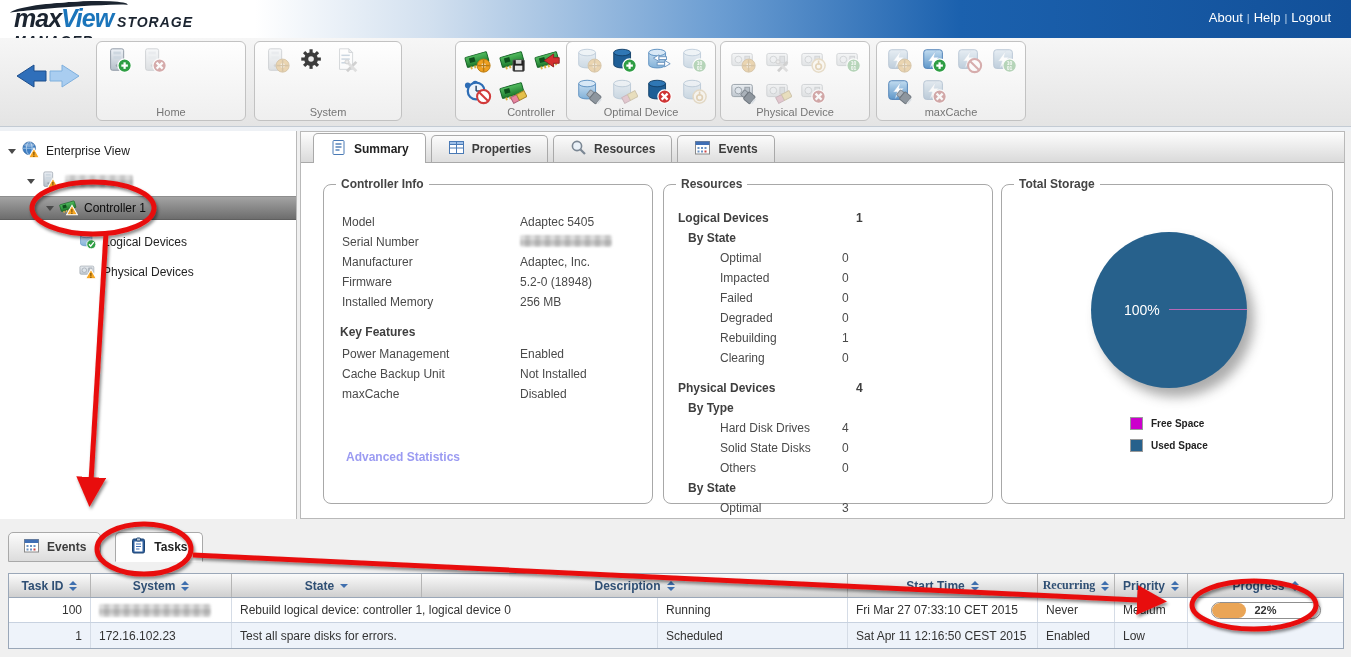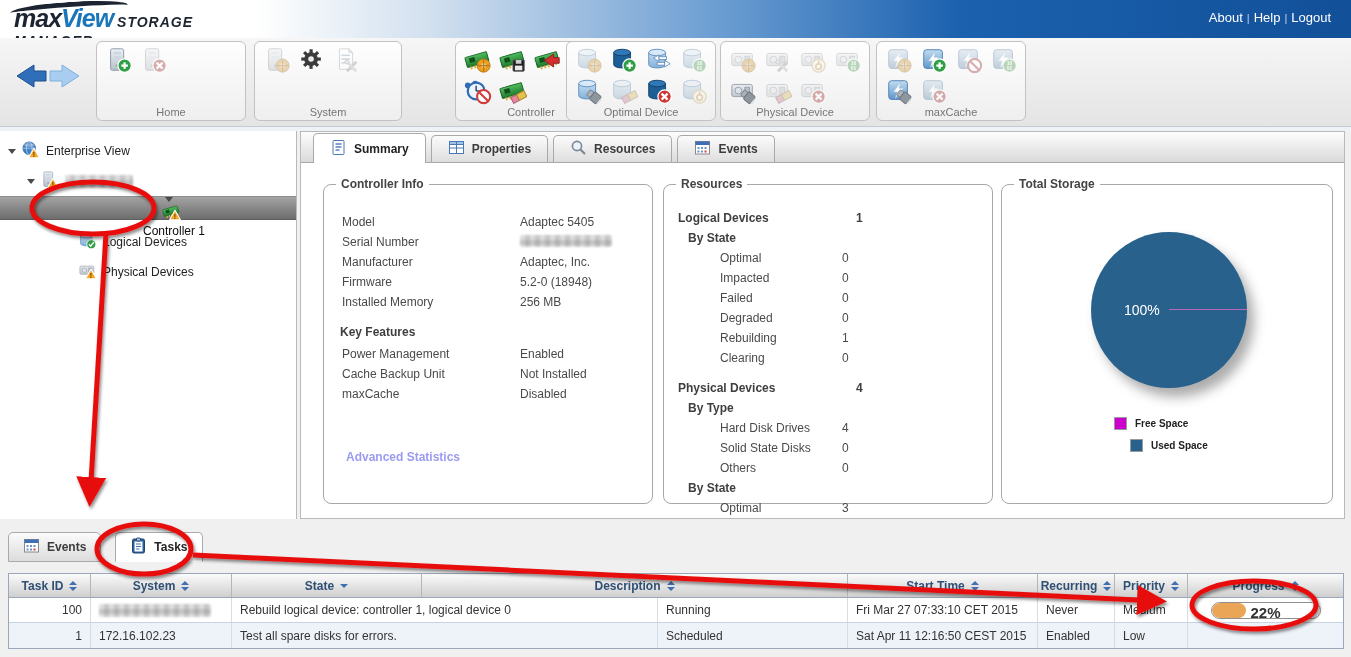--- a/index.html
+++ b/index.html
@@ -79,21 +79,21 @@
   .sort .dn { border-top:4px solid #3f6fae; }
   .trdata { display:flex; height:25px; background:#fff; border-bottom:1px solid #c8d2e0; }
   .trdata.alt { background:#eef3fa; }
   .trdata:last-child { border-bottom:none; }
   .td { display:flex; align-items:center; padding:0 8px; border-right:1px solid #d5dce6; overflow:hidden; white-space:nowrap; color:#333; }
   .td:last-child { border-right:none; }
   .td.right { justify-content:flex-end; }
   .td.center { justify-content:center; }
   .pbar { position:relative; width:110px; height:17px; border:1px solid #8f8f8f; border-radius:9px; background:#fff; overflow:hidden; }
   .pbar .fill { position:absolute; left:0; top:0; bottom:0; border-radius:9px; background:#eaa556; }
-  .pbar .ptxt { position:absolute; width:100%; text-align:center; top:1px; font-size:15px; font-weight:bold; color:#333; }
+  .pbar .ptxt { position:absolute; width:100%; text-align:center; top:1px; font-size:11px; font-weight:bold; color:#333; }
 
   .pix { display:inline-block; border-radius:2px; filter:blur(1.3px);
     background-image:repeating-linear-gradient(90deg,#e6e6e6 0 5px,#cfcfcf 5px 10px),repeating-linear-gradient(#f5f5f5 0 5px,#dadada 5px 10px);
     background-blend-mode:multiply; }
 
   .annot { position:absolute; left:0; top:0; width:1351px; height:657px; pointer-events:none; }
 </style>
 </head>
 <body>
 
@@ -551,21 +551,21 @@
         <span><svg width="19" height="19" viewBox="0 0 30 30">
             <rect x="6" y="3" width="14" height="23" rx="2" fill="url(#gSrv)" stroke="#8d97a3"></rect>
             <rect x="9" y="6" width="8" height="3" fill="#cdd7e0"></rect>
             <rect x="9" y="11" width="8" height="3" fill="#cdd7e0"></rect>
             <circle cx="13" cy="21" r="1.5" fill="#9aa4ae"></circle>
             <polygon points="20.5,13 29,28 12,28" fill="#f6a623" stroke="#fff" stroke-width="1.6"></polygon>
             <text x="20.5" y="26.5" font-size="11" font-weight="bold" fill="#5a3a00" text-anchor="middle" font-family="Liberation Sans,sans-serif">!</text>
           </svg></span>
         <span class="pix" style="width: 68px; height: 13px; margin-left: 6px;"></span>
       </div>
-      <div class="trow selected" style="top: 65px; padding-left: 46px; flex-direction: column;">
+      <div class="trow selected" style="top: 65px; padding-left: 46px;">
         <span class="arr"></span>
         <span><svg width="19" height="19" viewBox="0 0 30 30">
             <g transform="rotate(-16 14 15)">
               <rect x="2" y="9" width="24" height="11" rx="1.2" fill="url(#gCard)" stroke="#156326"></rect>
               <rect x="6" y="11" width="6" height="5" fill="#0e4f1c"></rect>
               <rect x="5" y="20" width="2" height="3" fill="#d9b441"></rect>
               <rect x="9" y="20" width="2" height="3" fill="#d9b441"></rect>
               <rect x="13" y="20" width="2" height="3" fill="#d9b441"></rect>
               <rect x="17" y="20" width="2" height="3" fill="#d9b441"></rect>
               <rect x="21" y="20" width="2" height="3" fill="#d9b441"></rect>
@@ -683,21 +683,21 @@
     <div class="frow" style="left:418px; top:375px; color:#4a4a4a;">
       <span>Ready</span><span class="val" style="left:122px;">0</span>
     </div>
 
     <div class="fieldset" style="left:700px; width:332px;">
       <div class="legend">Total Storage</div>
       <div class="pie" style="left:89px; top:47px; width:156px; height:156px;"></div>
       <div class="pie-split" style="left:167px; top:124px; width:78px;"></div>
       <div class="pie-label" style="left:122px; top:117px;">100%</div>
       <div id="storage-legend">
-          <div class="lgd" style="left: 112px; top: 232px;">
+          <div class="lgd" style="left: 128px; top: 232px;">
             <span class="sw" style="background:#cc00cc"></span>
             <span class="lt">Free Space</span>
           </div>
           <div class="lgd" style="left: 128px; top: 254px;">
             <span class="sw" style="background:#27618c"></span>
             <span class="lt">Used Space</span>
           </div>
         </div>
     </div>
   </div>
@@ -760,21 +760,21 @@
               <i class="dn"></i>
             </span>
           </div>
           <div class="th" style="width: 190px; flex: 0 0 190px;">
             <span>Start Time</span>
             <span class="sort">
               <i class="up"></i>
               <i class="dn"></i>
             </span>
           </div>
-          <div class="th" style="width: 77px; flex: 0 0 77px;">
+          <div class="th" style="width: 77px; flex: 0 0 77px; font-family: Liberation Serif, serif;">
             <span>Recurring</span>
             <span class="sort">
               <i class="up"></i>
               <i class="dn"></i>
             </span>
           </div>
           <div class="th" style="width: 73px; flex: 0 0 73px;">
             <span>Priority</span>
             <span class="sort">
               <i class="up"></i>

